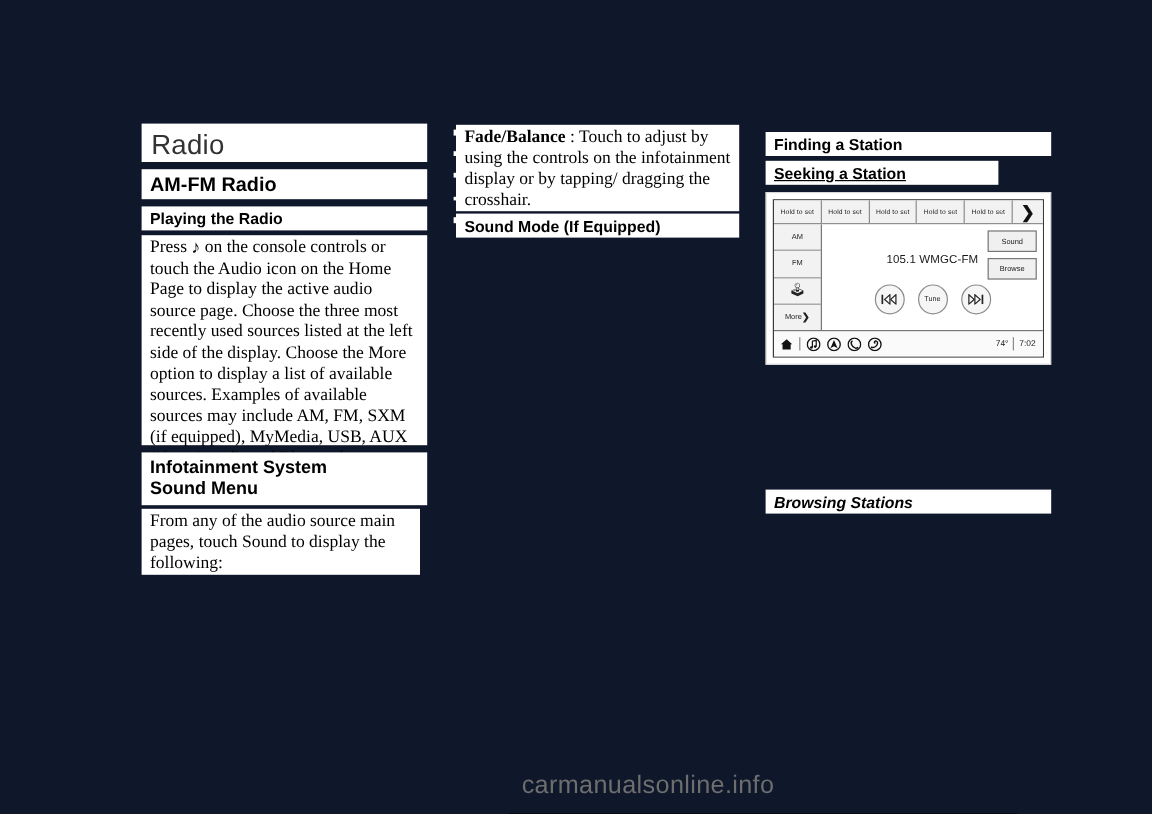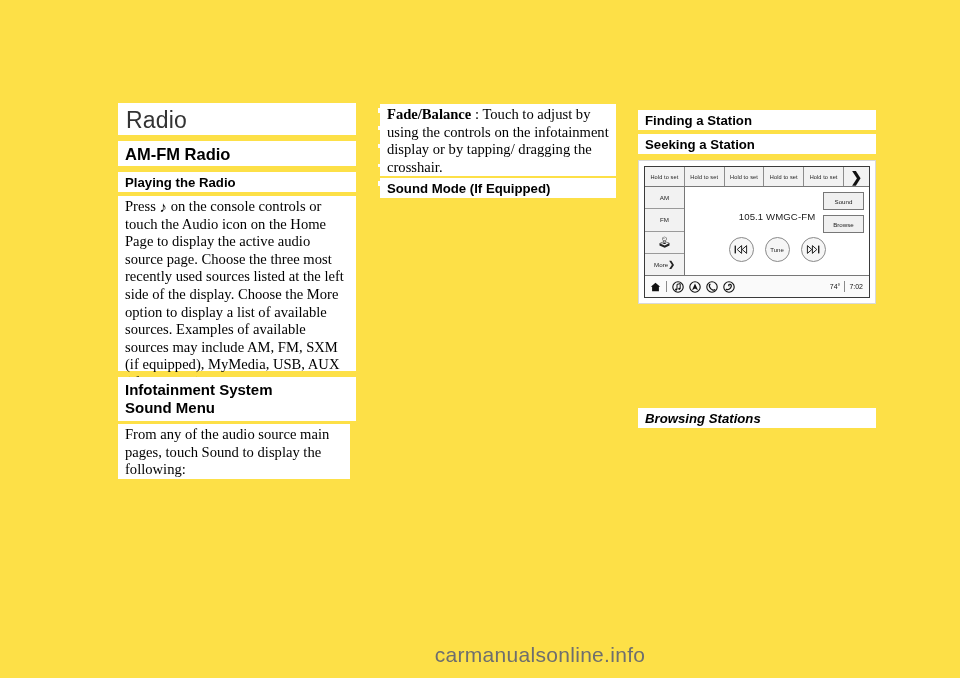--- a/index.html
+++ b/index.html
@@ -2,21 +2,21 @@
 <html><head>
 <meta charset="utf-8">
 <style>
   * { box-sizing: border-box; margin: 0; padding: 0; }
   html, body {
     width: 960px; height: 678px;
     background: #000;
     font-family: "Liberation Serif", serif;
     overflow: hidden;
   }
-  .page { position: relative; width: 960px; height: 678px; background: #fde047; }
+  .page { position: relative; width: 960px; height: 678px; background: #0f172a; }
 
   
   .blk {
     position: absolute;
     background: #ffffff;
     color: #000000;
     padding: 3px 5px 4px 6px;
   }
 
   .h-chapter {
@@ -230,21 +230,21 @@
   <div class="artifact" style="left:378px; top:181px; height:5px;"></div>
 
   <div class="blk body" style="left:380px; top:104px; width:236px; height:72px;">
     <b>Fade/Balance</b><span> : </span><span>Touch to adjust by using the controls on the infotainment display or by tapping/ dragging the crosshair.</span>
   </div>
 
   <div class="blk h2" style="left:380px; top:178px; width:236px; height:20px;">Sound Mode (If Equipped)</div>
 
   <div class="blk h2" style="left:638px; top:110px; width:238px; height:20px;">Finding a Station</div>
 
-  <div class="blk h2" style="left:638px; top:134px; width:238px; height:20px;">Seeking a Station</div>
+  <div class="blk h2" style="left:638px; top:134px; width:194px; height:20px;text-decoration:underline;">Seeking a Station</div>
 
   <div class="fig" style="left:638px; top:160px; width:238px; height:144px;">
     <div class="screen">
 
       <div class="preset-row">
         <div class="preset">Hold to set</div>
         <div class="preset">Hold to set</div>
         <div class="preset">Hold to set</div>
         <div class="preset">Hold to set</div>
         <div class="preset">Hold to set</div>

